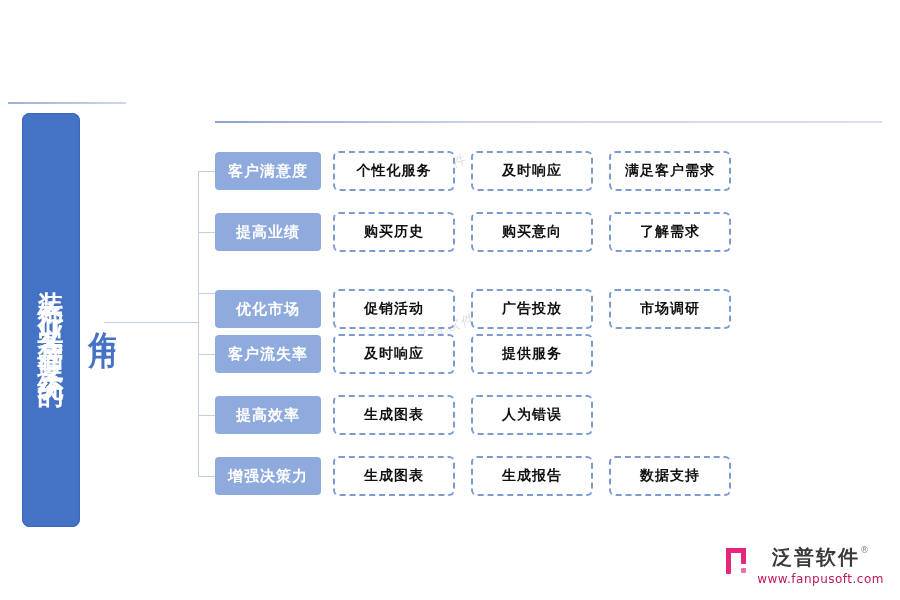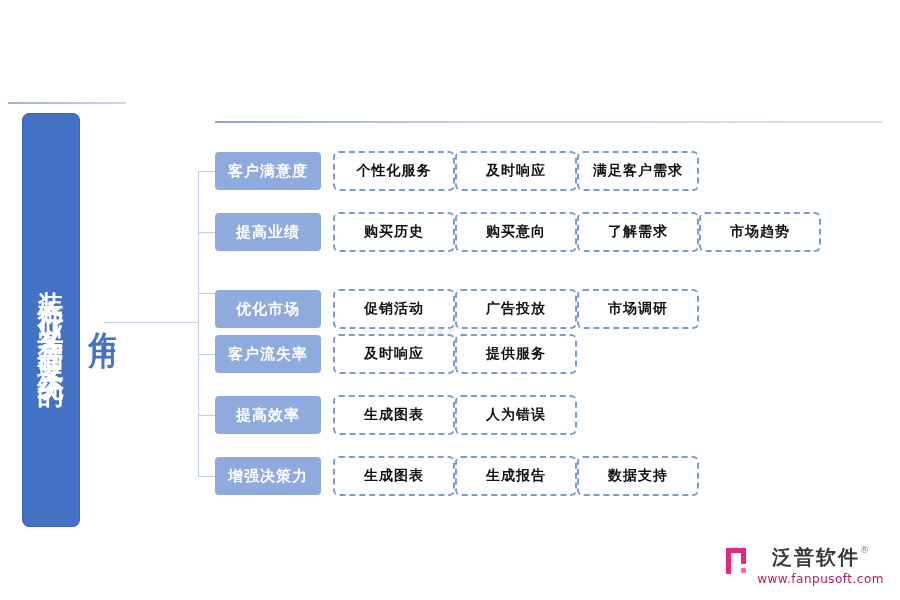--- a/index.html
+++ b/index.html
@@ -32,21 +32,21 @@
   
   .row{position:absolute;left:215px;height:40px;display:flex;align-items:center;}
   .row.r0{top:151px}.row.r1{top:212px}.row.r2{top:289px}
   .row.r3{top:334px}.row.r4{top:395px}.row.r5{top:456px}
   .branch-label{
     width:106px;height:38px;border-radius:4px;background:#8FAADC;
     color:#ffffff;font-size:15px;font-weight:bold;
     display:flex;align-items:center;justify-content:center;
     margin-right:12px;flex:none;letter-spacing:1px;
   }
-  .items{display:flex;gap:0;}
+  .items{display:flex;gap:16px;}
   .item{
     min-width:122px;height:40px;box-sizing:border-box;padding:0 10px;
     background:#ffffff;border:2px dashed #7C9BD1;border-radius:6px;
     color:#111111;font-size:14px;font-weight:bold;letter-spacing:1px;
     display:flex;align-items:center;justify-content:center;flex:none;
   }
   
   .watermark{
     position:absolute;color:#d4d4d4;font-size:14px;letter-spacing:2px;
     transform:rotate(-14deg);opacity:.75;pointer-events:none;
@@ -99,21 +99,20 @@
       <div class="item">满足客户需求</div>
     </div>
   </div>
 
   <div class="row r1">
     <div class="branch-label">提高业绩</div>
     <div class="items">
       <div class="item">购买历史</div>
       <div class="item">购买意向</div>
       <div class="item">了解需求</div>
-      <div class="item">市场趋势</div>
     </div>
   </div>
 
   <div class="row r2">
     <div class="branch-label">优化市场</div>
     <div class="items">
       <div class="item">促销活动</div>
       <div class="item">广告投放</div>
       <div class="item">市场调研</div>
     </div>

